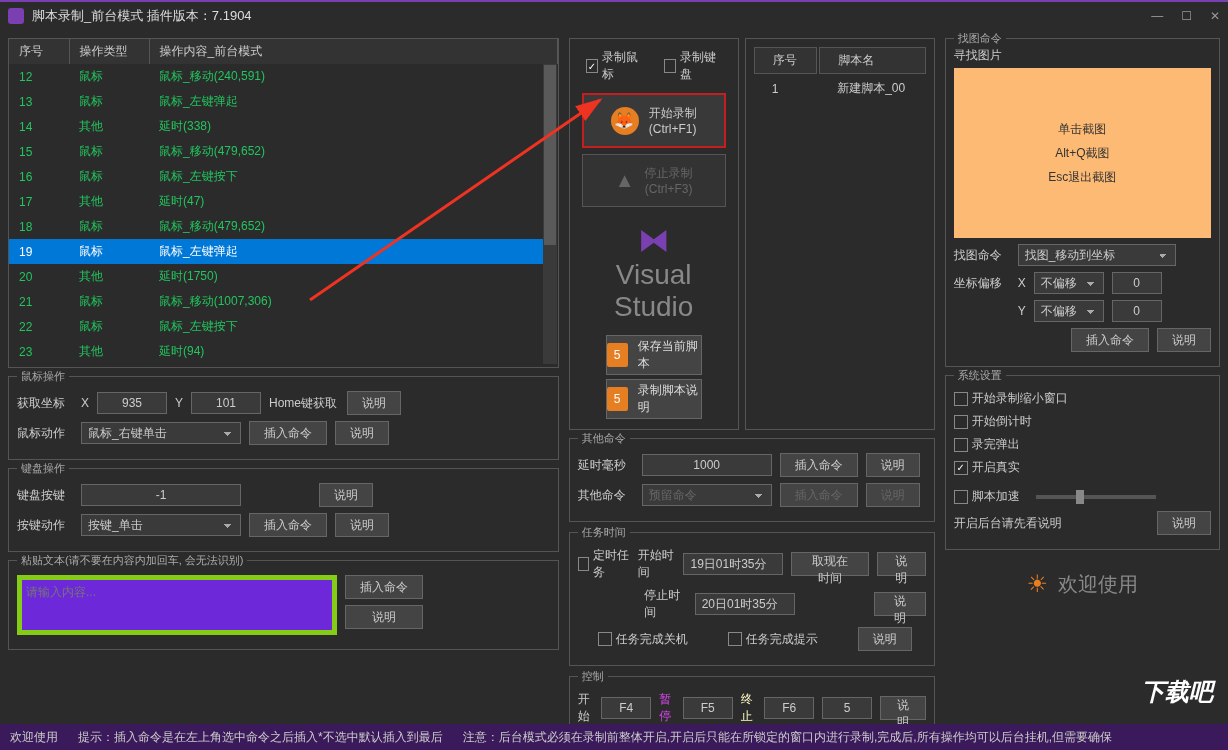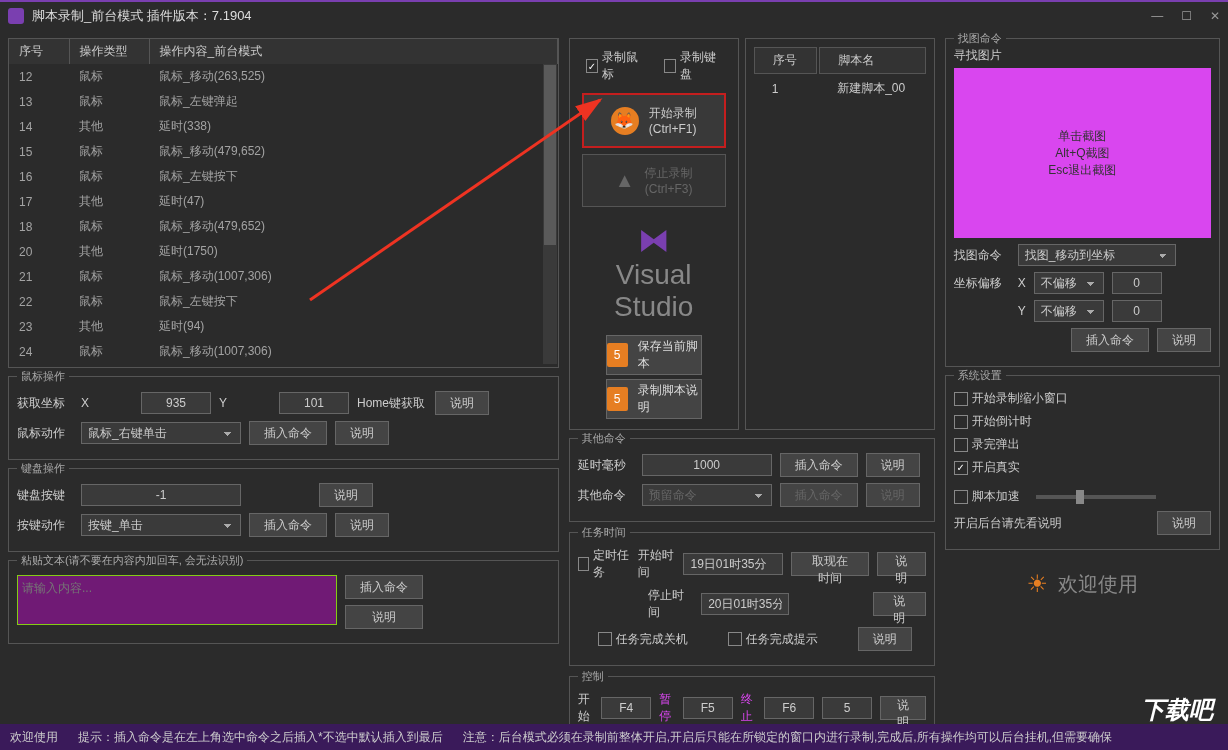--- a/index.html
+++ b/index.html
@@ -13,65 +13,65 @@
 .col-left { width: 560px; display: flex; flex-direction: column; gap: 8px; }
 .col-mid { width: 370px; display: flex; flex-direction: column; gap: 8px; }
 .col-right { width: 280px; display: flex; flex-direction: column; gap: 8px; }
 
 .panel { border: 1px solid #555; background: #2b2b2b; position: relative; padding: 8px; }
 .panel-label { position: absolute; top: -8px; left: 8px; background: #2b2b2b; padding: 0 4px; font-size: 11px; color: #aaa; }
 
 .table-wrap { height: 330px; border: 1px solid #555; overflow-y: auto; position: relative; }
 .table { width: 100%; border-collapse: collapse; }
 .table th { background: #333; color: #ccc; text-align: left; padding: 4px 10px; font-weight: normal; border-right: 1px solid #555; font-size: 12px; }
-.table td { padding: 4px 10px; color: #a3a3a3; }
+.table td { padding: 4px 10px; color: #22c55e; }
 .table tr.sel td { background: #0078d7; color: #fff; }
 .scrollbar { position: absolute; right: 1px; top: 25px; width: 14px; height: 300px; background: #3a3a3a; }
 .scroll-thumb { background: #5a5a5a; width: 12px; margin: 1px; height: 180px; }
 
 .row { display: flex; align-items: center; gap: 8px; margin: 6px 0; }
 .lbl { color: #ccc; min-width: 56px; }
 .lbl-s { color: #ccc; }
 input[type=text], select { background: #3a3a3a; border: 1px solid #666; color: #ccc; height: 22px; padding: 0 6px; font-size: 12px; }
 select { appearance: none; padding-right: 18px; background-image: linear-gradient(45deg, transparent 50%, #aaa 50%), linear-gradient(135deg, #aaa 50%, transparent 50%); background-position: calc(100% - 12px) 9px, calc(100% - 8px) 9px; background-size: 4px 4px; background-repeat: no-repeat; }
 .btn { background: #444; border: 1px solid #666; color: #ccc; height: 24px; padding: 0 14px; cursor: pointer; font-size: 12px; }
 .btn.dis { color: #666; }
-textarea { background: #701a75; border: 1px solid #84cc16; color: #ccc; width: 100%; height: 50px; padding: 4px; font-size: 12px; resize: none; }
+textarea { background: #6d28d9; border: 5px solid #84cc16; color: #ccc; width: 100%; height: 60px; padding: 4px; font-size: 12px; resize: none; }
 .chk { display: inline-flex; align-items: center; gap: 4px; cursor: pointer; }
 .chk-box { width: 14px; height: 14px; border: 1px solid #888; display: inline-flex; align-items: center; justify-content: center; font-size: 10px; color: #fff; }
 
 .rec-panel { border: 1px solid #555; padding: 6px; }
 .rec-opts { display: flex; gap: 20px; padding: 4px 10px; }
 .rec-btn { border: 2px solid #c41e1e; background: #393939; text-align: center; padding: 10px; margin: 6px; display: flex; align-items: center; justify-content: center; gap: 10px; cursor: pointer; }
 .rec-btn.dim { border: 1px solid #555; background: #333; color: #666; }
 .rec-ico { width: 28px; height: 28px; border-radius: 50%; background: #e67e22; display: inline-flex; align-items: center; justify-content: center; color: #333; font-size: 16px; }
 .vs-block { text-align: center; padding: 8px 0; }
 .vs-logo { color: #7a3fb0; font-size: 32px; }
 .vs-text { color: #888; font-size: 28px; }
 .act-btn { background: #444; border: 1px solid #666; color: #ddd; height: 40px; margin: 4px 30px; display: flex; align-items: center; justify-content: center; gap: 10px; cursor: pointer; }
 .h5-ico { width: 24px; height: 24px; background: #e67e22; color: #fff; display: inline-flex; align-items: center; justify-content: center; font-size: 12px; border-radius: 2px; }
 
 .script-table { width: 100%; }
 .script-table th { background: #333; padding: 4px 18px; text-align: left; font-weight: normal; border: 1px solid #555; }
 .script-table td { padding: 4px 18px; }
 
-.find-img { background: #d946ef; height: 170px; display: flex; flex-direction: column; align-items: center; justify-content: center; color: #333; gap: 0; cursor: pointer; }
+.find-img { background: #fdba74; height: 170px; display: flex; flex-direction: column; align-items: center; justify-content: center; color: #333; gap: 7px; cursor: pointer; }
 
 .footer { position: absolute; bottom: 0; left: 0; right: 0; height: 26px; background: #3a1a5a; display: flex; align-items: center; padding: 0 10px; color: #ccc; font-size: 12px; gap: 20px; }
-.dl-logo { position: absolute; right: 15px; bottom: 24px; color: #fff; font-size: 24px; font-weight: bold; font-style: italic; }
+.dl-logo { position: absolute; right: 15px; bottom: 42px; color: #fff; font-size: 24px; font-weight: bold; font-style: italic; }
 
 .mid-bottom { display: flex; flex-direction: column; gap: 10px; }
 .welcome { text-align: center; color: #888; font-size: 20px; margin-top: 12px; display: flex; align-items: center; justify-content: center; gap: 10px; }
 .sun { color: #e67e22; font-size: 24px; }
 .promo { color: #888; font-size: 18px; text-align: center; margin-top: 6px; }
 .promo .vs { color: #7a3fb0; margin-right: 8px; }
 
 .arrow { position: absolute; left: 300px; top: 90px; pointer-events: none; z-index: 10; }
 .num-in { width: 50px; text-align: center; }
-.num-in2 { width: 70px; text-align: center; margin-left: 44px; }
+.num-in2 { width: 70px; text-align: center; }
 .slider { display:inline-block; width:120px; height:4px; background:#555; position:relative; margin-left:8px;}
 .slider::after{content:'';position:absolute;left:40px;top:-5px;width:8px;height:14px;background:#888;}
 </style>
 </head>
 <body>
 
 <div class="titlebar">
   <span class="ico"></span>
   <span class="title">脚本录制_前台模式  插件版本：7.1904</span>
   <div class="winbtns">
@@ -90,21 +90,21 @@
             <tr>
           <th style="width:60px">序号</th>
           <th style="width:80px">操作类型</th>
           <th>操作内容_前台模式</th>
         </tr>
           </thead>
         <tbody id="atb">
             <tr>
               <td>12</td>
               <td>鼠标</td>
-              <td>鼠标_移动(263,525)</td>
+              <td>鼠标_移动(240,591)</td>
             </tr>
             <tr>
               <td>13</td>
               <td>鼠标</td>
               <td>鼠标_左键弹起</td>
             </tr>
             <tr>
               <td>14</td>
               <td>其他</td>
               <td>延时(338)</td>
@@ -121,20 +121,25 @@
             </tr>
             <tr>
               <td>17</td>
               <td>其他</td>
               <td>延时(47)</td>
             </tr>
             <tr>
               <td>18</td>
               <td>鼠标</td>
               <td>鼠标_移动(479,652)</td>
+            </tr>
+            <tr class="sel">
+              <td>19</td>
+              <td>鼠标</td>
+              <td>鼠标_左键弹起</td>
             </tr>
             <tr>
               <td>20</td>
               <td>其他</td>
               <td>延时(1750)</td>
             </tr>
             <tr>
               <td>21</td>
               <td>鼠标</td>
               <td>鼠标_移动(1007,306)</td>
@@ -289,21 +294,21 @@
               <span>定时任务</span>
             </label>
           <span class="lbl-s">开始时间</span>
           <input type="text" style="width: 100px;" value="19日01时35分">
           <button class="btn">取现在时间</button>
           <button class="btn">说明</button>
         </div>
         <div class="row">
           <span style="width:66px"></span>
           <span class="lbl-s">停止时间</span>
-          <input type="text" style="width: 88px;" value="20日01时35分">
+          <input type="text" style="width: 100px;" value="20日01时35分">
           <span style="width:72px"></span>
           <button class="btn">说明</button>
         </div>
         <div class="row" style="gap:40px;padding-left:20px">
           <label class="chk">
               <span class="chk-box"></span>
               <span>任务完成关机</span>
             </label>
           <label class="chk">
               <span class="chk-box"></span>
@@ -313,21 +318,21 @@
         </div>
       </div>
 
       <div class="panel">
         <span class="panel-label">控制</span>
         <div class="row">
           <span class="lbl-s">开始</span>
           <input type="text" class="num-in" value="F4" style="">
           <span class="lbl-s" style="color:#d946ef">暂停</span>
           <input type="text" class="num-in" value="F5" style="">
-          <span class="lbl-s" style="color:#d946ef">终止</span>
+          <span class="lbl-s" style="color:#fef9c3">终止</span>
           <input type="text" class="num-in" value="F6" style="">
           <input type="text" class="num-in" value="5" style="">
           <button class="btn">说明</button>
         </div>
       </div>
     </div>
   </div>
 
   <div class="col-right">
     <div class="panel">

